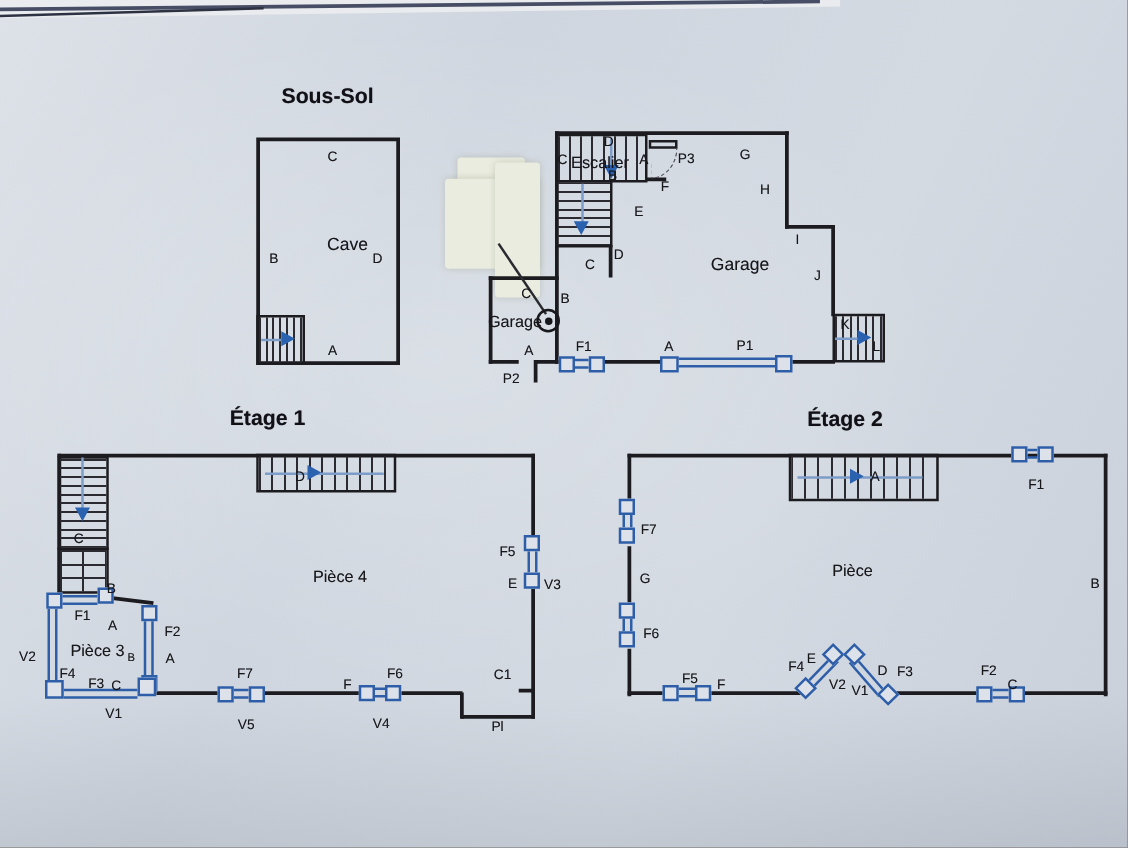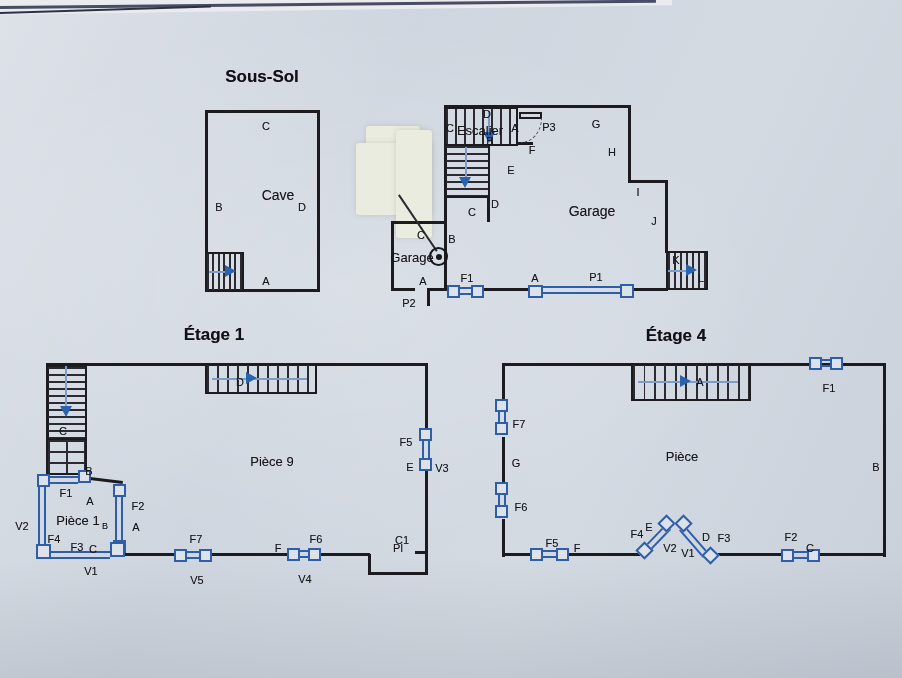--- a/index.html
+++ b/index.html
@@ -144,36 +144,36 @@
   <div class="landing" style="left:46px;top:438px;width:37px;height:33px"></div>
   <div class="wline" style="left:65px;top:366px;width:1.6px;height:42px"></div>
   <div class="arr-d" style="left:60px;top:406px"></div>
   <span class="lbl" style="left:63px;top:431px">C</span>
   <span class="lbl" style="left:89px;top:471px">B</span>
 
   <div class="stair-h" style="left:205px;top:363px;width:108px;height:27px;--sp:10px"></div>
   <div class="wline" style="left:212px;top:378px;width:95px;height:1.6px"></div>
   <div class="arr-r" style="left:246px;top:372px"></div>
   <span class="lbl" style="left:240px;top:382px">D</span>
-  <span class="lbl md" style="left:272px;top:461px">Pièce 9</span>
+  <span class="lbl md" style="left:272px;top:461px">Pièce 4</span>
 
   <div class="wall" style="left:425px;top:363px;width:3px;height:66px"></div>
   <div class="wsq" style="left:419px;top:428px"></div>
   <div class="wsq" style="left:419px;top:458px"></div>
   <div class="wlv" style="left:422px;top:441px;height:17px"></div>
   <span class="lbl" style="left:406px;top:442px">F5</span>
   <span class="lbl" style="left:410px;top:467px">E</span>
   <span class="lbl" style="left:442px;top:468px">V3</span>
   <div class="wall" style="left:425px;top:471px;width:3px;height:104px"></div>
 
   <div class="wall" style="left:369px;top:572px;width:59px;height:3px"></div>
   <div class="wall" style="left:368px;top:554px;width:3px;height:21px"></div>
   <div class="wall" style="left:415px;top:551px;width:13px;height:2.5px"></div>
   <span class="lbl" style="left:402px;top:540px">C1</span>
-  <span class="lbl" style="left:398px;top:548px">Pl</span>
+  <span class="lbl" style="left:398px;top:582px">Pl</span>
 
   <div class="wall" style="left:125px;top:553px;width:51px;height:3px"></div>
   <div class="wall" style="left:212px;top:553px;width:77px;height:3px"></div>
   <div class="wall" style="left:321px;top:553px;width:49px;height:3px"></div>
   <div class="wsq" style="left:174px;top:549px"></div>
   <div class="wsq" style="left:199px;top:549px"></div>
   <div class="wlh" style="left:186px;top:551px;width:13px"></div>
   <span class="lbl" style="left:196px;top:539px">F7</span>
   <span class="lbl" style="left:197px;top:580px">V5</span>
   <span class="lbl" style="left:278px;top:548px">F</span>
@@ -196,24 +196,24 @@
   <span class="lbl" style="left:136px;top:527px">A</span>
   <div class="wlv" style="left:38px;top:487px;height:57px"></div>
   <span class="lbl" style="left:22px;top:526px">V2</span>
   <div class="wsq" style="left:36px;top:544px;width:11px;height:11px"></div>
   <div class="wsq" style="left:110px;top:542px;width:11px;height:11px"></div>
   <div class="wlh" style="left:50px;top:551px;width:60px"></div>
   <span class="lbl" style="left:54px;top:539px">F4</span>
   <span class="lbl" style="left:77px;top:547px">F3</span>
   <span class="lbl" style="left:93px;top:549px">C</span>
   <span class="lbl" style="left:91px;top:571px">V1</span>
-  <span class="lbl md" style="left:78px;top:520px">Pièce 1</span>
+  <span class="lbl md" style="left:78px;top:520px">Pièce 3</span>
   <span class="lbl sm" style="left:105px;top:526px">B</span>
 
-  <div class="title" style="left:676px;top:336px">Étage 4</div>
+  <div class="title" style="left:676px;top:336px">Étage 2</div>
   <div class="wall" style="left:502px;top:363px;width:384px;height:3px"></div>
   <div class="wall" style="left:883px;top:363px;width:3px;height:194px"></div>
   <div class="wall" style="left:502px;top:363px;width:3px;height:36px"></div>
   <div class="wall" style="left:502px;top:437px;width:3px;height:45px"></div>
   <div class="wall" style="left:502px;top:519px;width:3px;height:38px"></div>
 
   <div class="stair-h" style="left:631px;top:363px;width:116px;height:34px;--sp:10.5px"></div>
   <div class="wline" style="left:638px;top:381px;width:100px;height:1.6px"></div>
   <div class="arr-r" style="left:680px;top:375px"></div>
   <span class="lbl" style="left:700px;top:382px">A</span>

